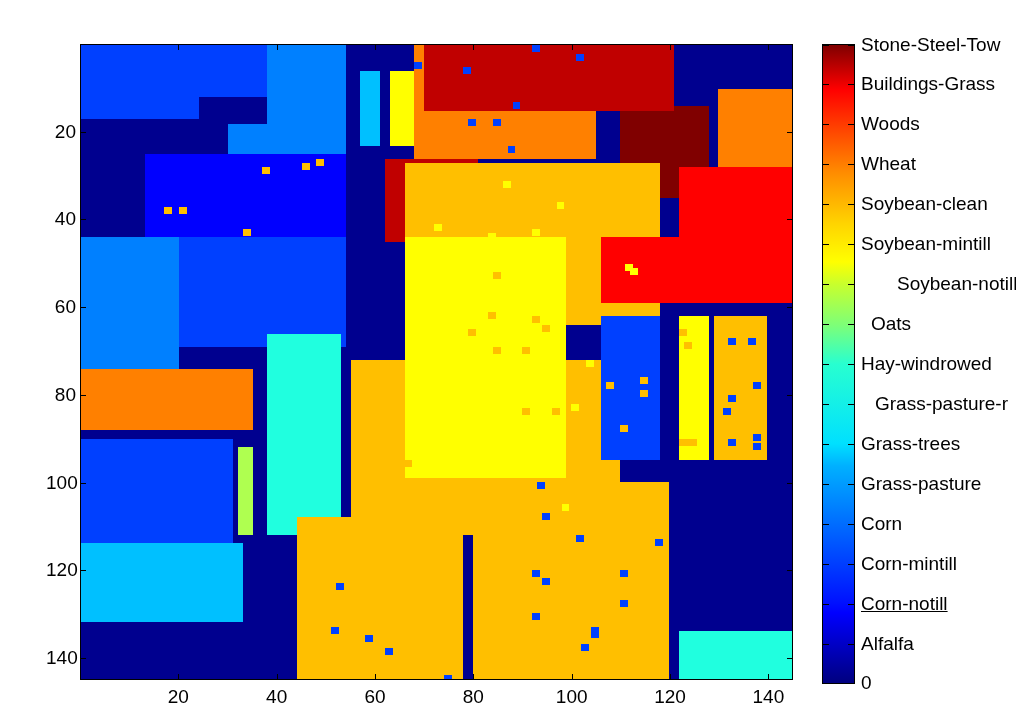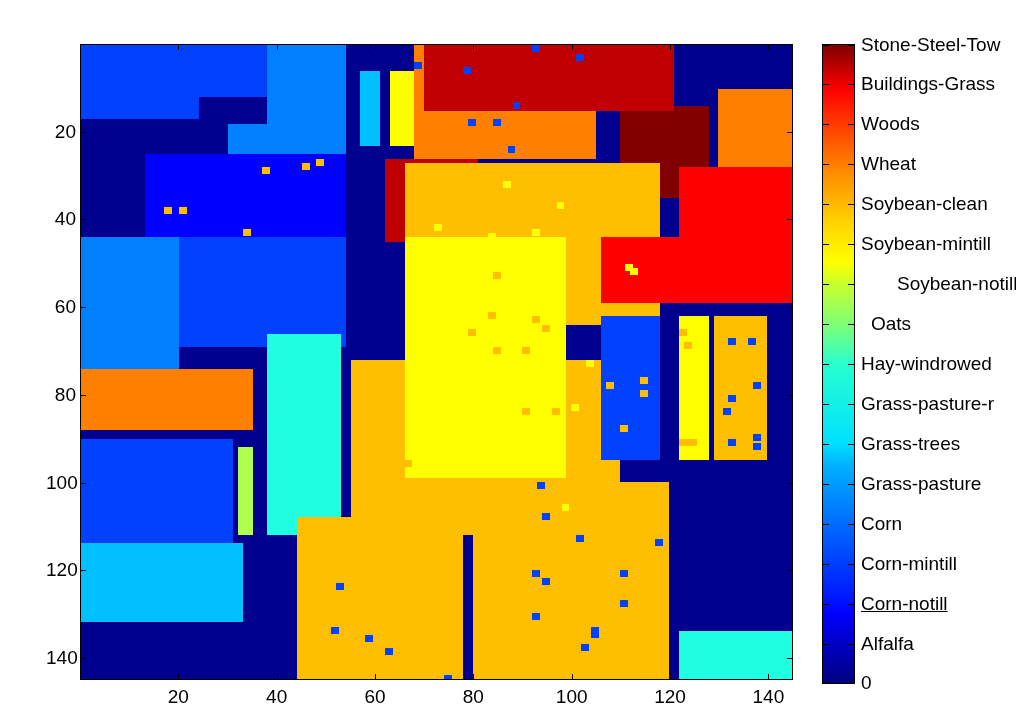--- a/index.html
+++ b/index.html
@@ -226,21 +226,21 @@
       <div class="cbtick" style="left: 848px; top: 45px;"></div>
     </div>
   <div id="cb-clip">
       <div class="cblab" style="left: 6px; top: 683px; position: absolute;">0</div>
       <div class="cblab" style="left: 6px; top: 644px; position: absolute;">Alfalfa</div>
       <div class="cblab" style="left: 6px; top: 604px; position: absolute; text-decoration: underline;">Corn-notill</div>
       <div class="cblab" style="left: 6px; top: 564px; position: absolute;">Corn-mintill</div>
       <div class="cblab" style="left: 6px; top: 524px; position: absolute; text-align: right;">Corn</div>
       <div class="cblab" style="left: 6px; top: 484px; position: absolute;">Grass-pasture</div>
       <div class="cblab" style="left: 6px; top: 444px; position: absolute;">Grass-trees</div>
-      <div class="cblab" style="left: 6px; top: 404px; position: absolute;">Grass-pasture-r</div>
+      <div class="cblab" style="left: 20px; top: 404px; position: absolute;">Grass-pasture-r</div>
       <div class="cblab" style="left: 6px; top: 364px; position: absolute;">Hay-windrowed</div>
       <div class="cblab" style="left: 16px; top: 324px; position: absolute;">Oats</div>
       <div class="cblab" style="left: 6px; top: 284px; position: absolute; margin-left: 36px;">Soybean-notill</div>
       <div class="cblab" style="left: 6px; top: 244px; position: absolute;">Soybean-mintill</div>
       <div class="cblab" style="left: 6px; top: 204px; position: absolute;">Soybean-clean</div>
       <div class="cblab" style="left: 6px; top: 164px; position: absolute;">Wheat</div>
       <div class="cblab" style="left: 6px; top: 124px; position: absolute;">Woods</div>
       <div class="cblab" style="left: 6px; top: 84px; position: absolute;">Buildings-Grass</div>
       <div class="cblab" style="left: 6px; top: 45px; position: absolute;">Stone-Steel-Tow</div>
     </div>

